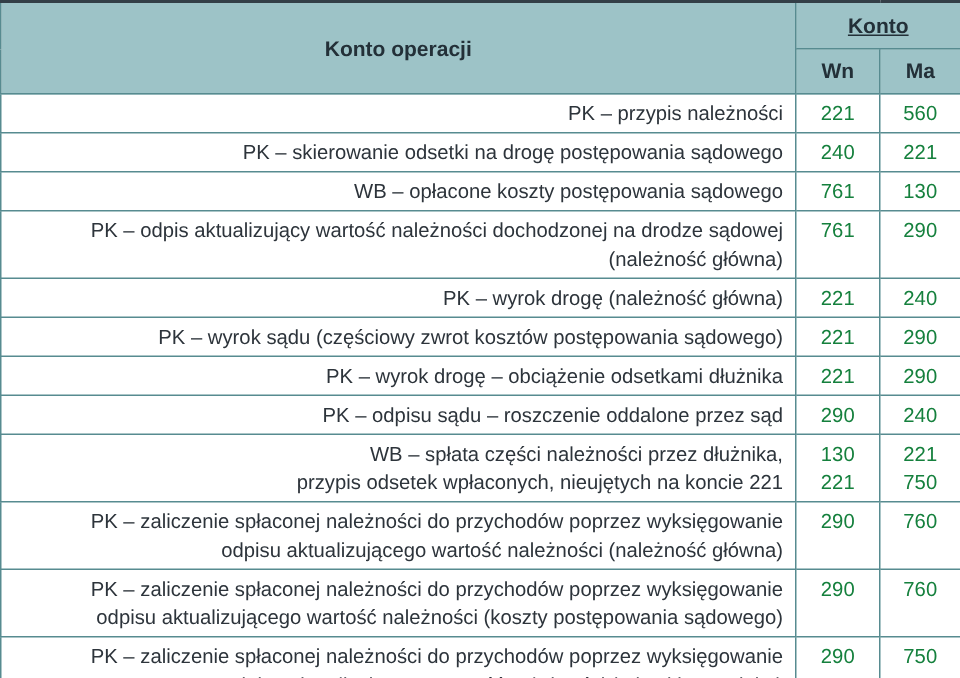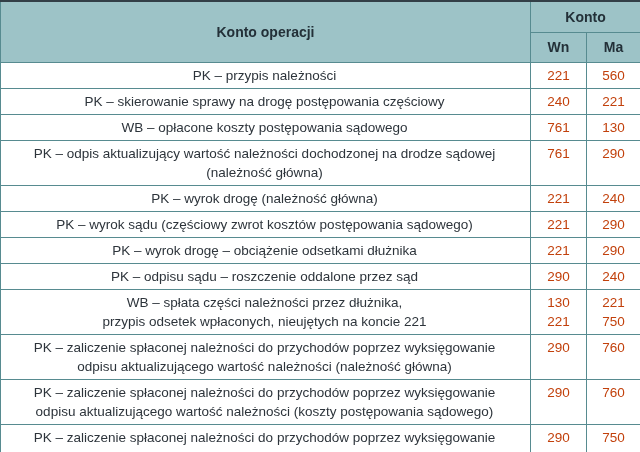--- a/index.html
+++ b/index.html
@@ -34,32 +34,32 @@
     line-height:19px;
   }
   thead th{
     background:var(--header-bg);
     color:var(--header-text);
     font-weight:bold;
     font-size:14px;
     text-align:center;
     padding:3px 4px;
   }
-  th.h-konto{height:24px;}
+  th.h-konto{height:24px;text-decoration:underline;}
   th.h-sub{height:23px;}
   td.td-desc{
-    text-align:center;
+    text-align:right;
     vertical-align:top;
     padding:3px 8px 3px 6px;
   }
   td.td-num{
     text-align:center;
     vertical-align:top;
     padding:3px 2px;
-    color:#c2410c;
+    color:#15803d;
   }
 </style>
 </head>
 <body>
 
 <table class="acct">
   <colgroup>
     <col class="c-desc">
     <col class="c-wn">
     <col class="c-ma">
@@ -74,21 +74,21 @@
       <th class="h-sub">Ma</th>
     </tr>
   </thead>
   <tbody>
       <tr>
         <td class="td-desc">PK – przypis należności</td>
         <td class="td-num">221</td>
         <td class="td-num">560</td>
       </tr>
       <tr>
-        <td class="td-desc">PK – skierowanie sprawy na drogę postępowania częściowy</td>
+        <td class="td-desc">PK – skierowanie odsetki na drogę postępowania sądowego</td>
         <td class="td-num">240</td>
         <td class="td-num">221</td>
       </tr>
       <tr>
         <td class="td-desc">WB – opłacone koszty postępowania sądowego</td>
         <td class="td-num">761</td>
         <td class="td-num">130</td>
       </tr>
       <tr>
         <td class="td-desc">PK – odpis aktualizujący wartość należności dochodzonej na drodze sądowej<br>(należność główna)</td>

